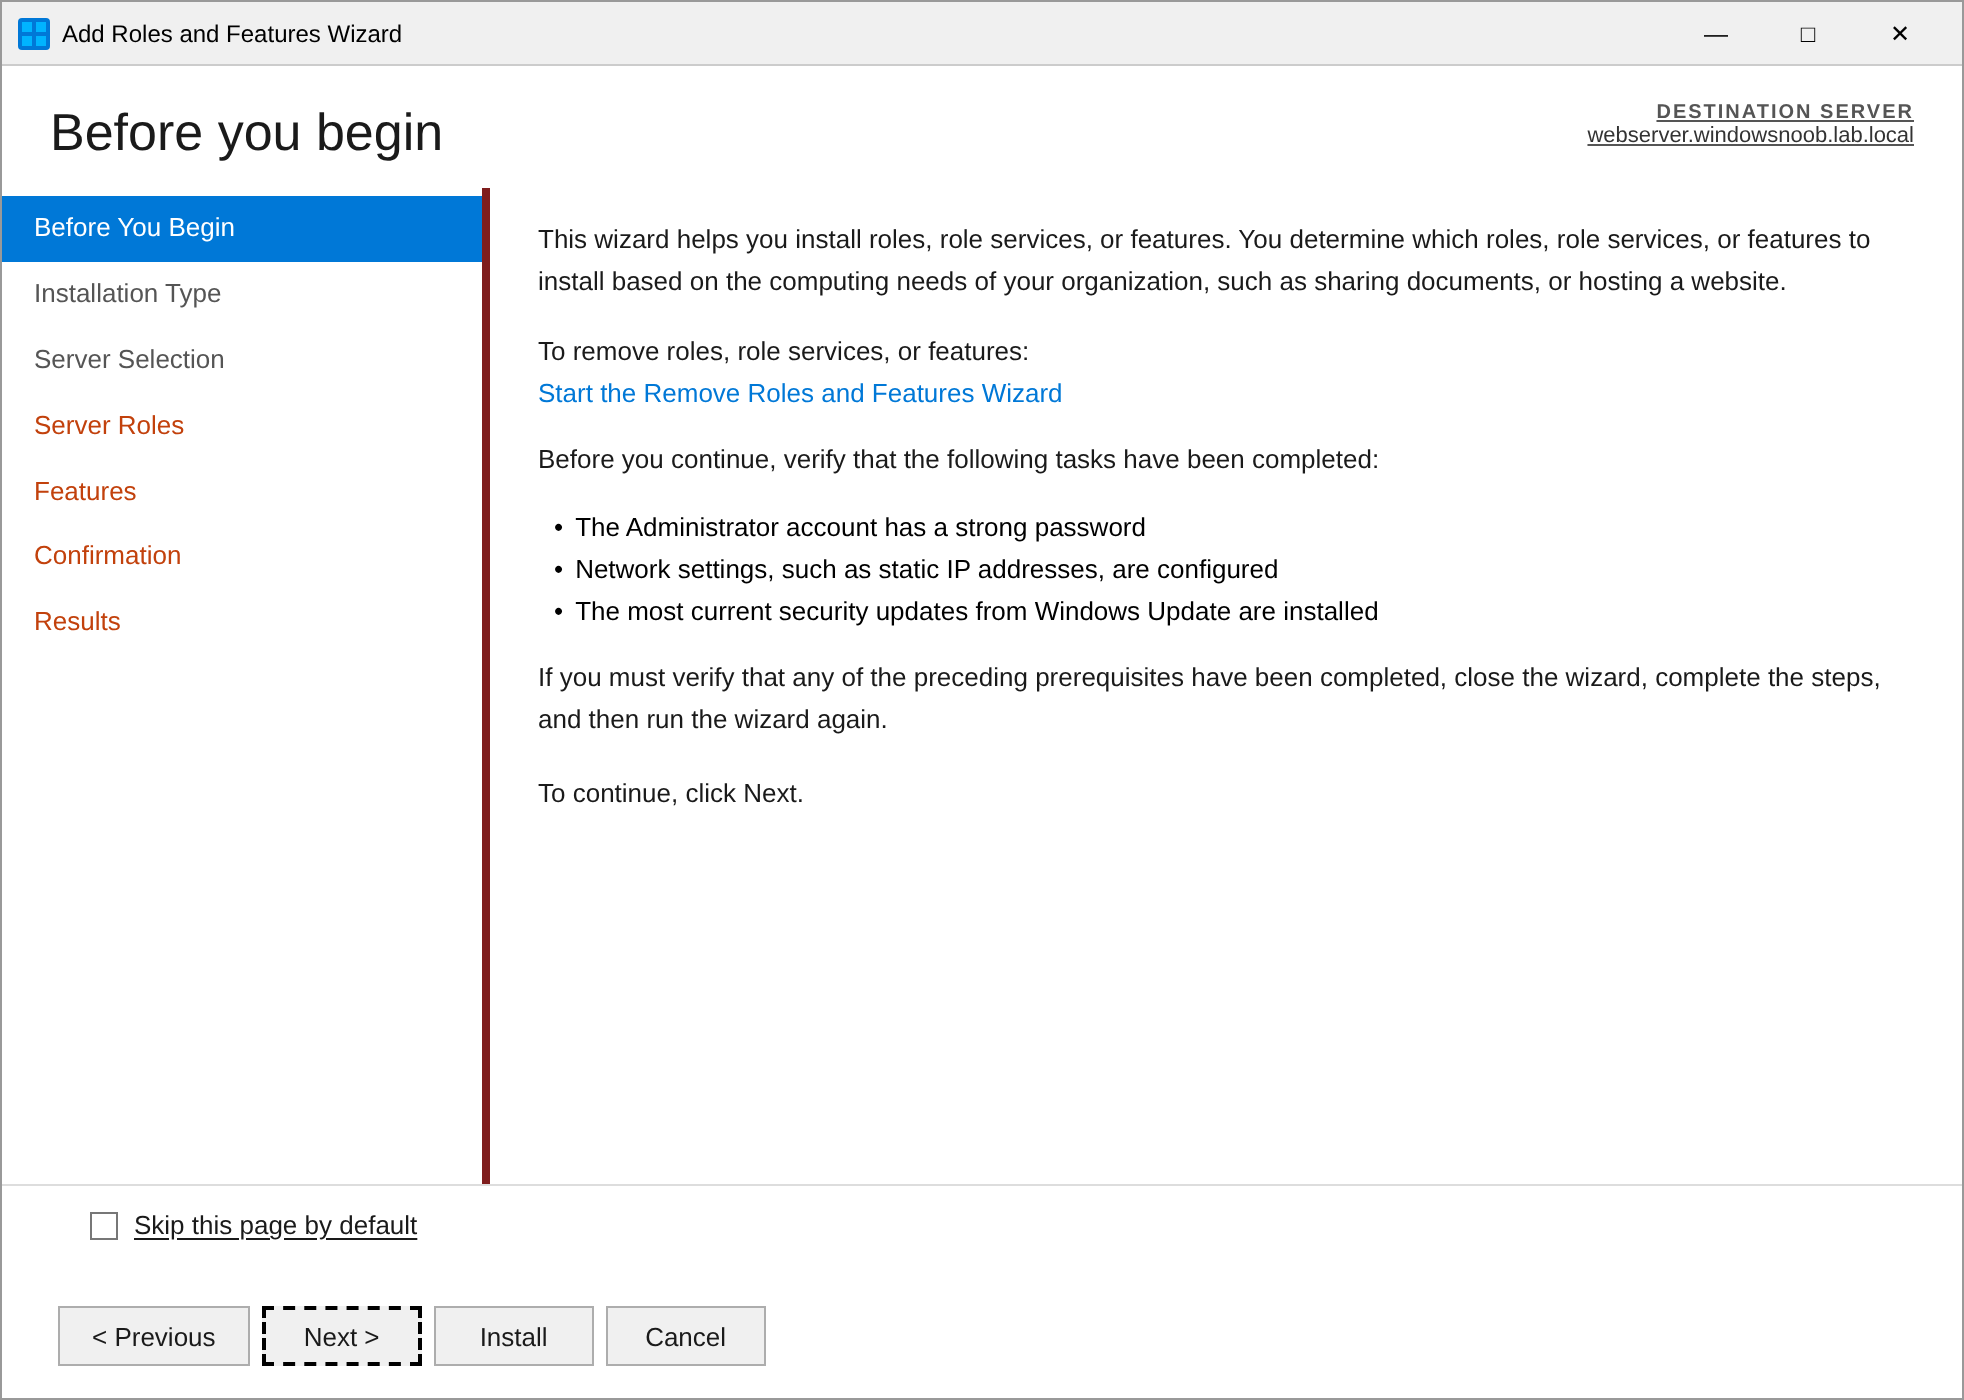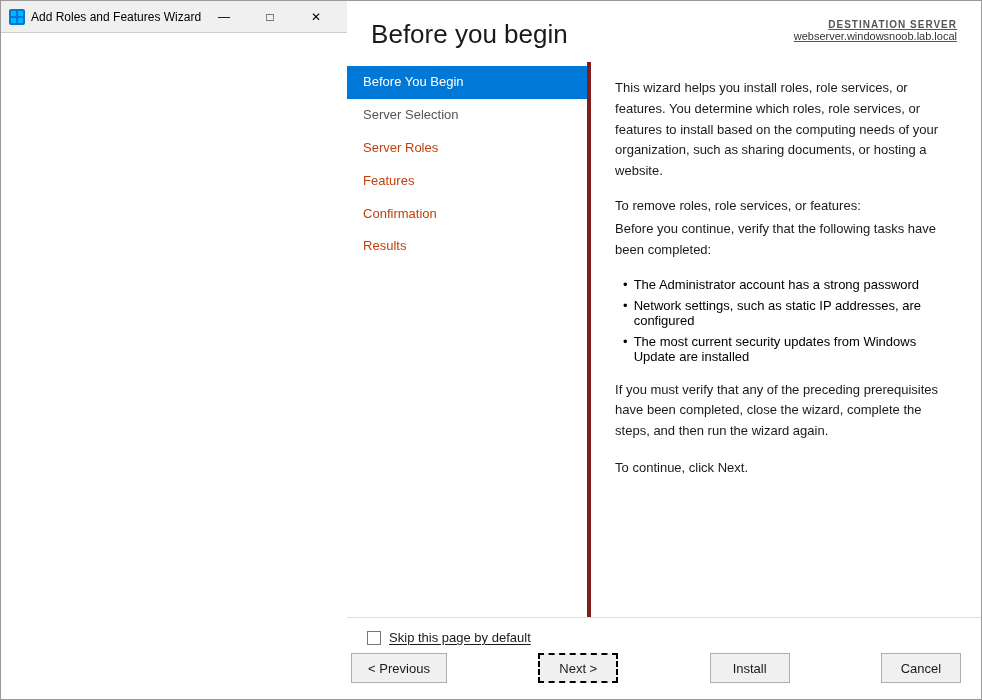--- a/index.html
+++ b/index.html
@@ -17,20 +17,21 @@
       color: #000;
       overflow: hidden;
     }
 
     .window {
       width: 982px;
       height: 700px;
       background: #fff;
       border: 1px solid #999;
       display: flex;
+      flex-direction: column;
     }
 
     .title-bar {
       height: 32px;
       background: #f0f0f0;
       display: flex;
       align-items: center;
       padding: 0 8px;
       border-bottom: 1px solid #ccc;
       flex-shrink: 0;
@@ -179,25 +180,25 @@
       margin-bottom: 6px;
       font-size: 13px;
     }
 
     .bullet {
       margin-right: 6px;
       font-size: 13px;
     }
 
     .footer-area {
-      padding: 12px 20px 16px 4px;
+      padding: 12px 20px 16px 28px;
       border-top: 1px solid #ddd;
       display: flex;
       flex-direction: column;
-      gap: 4px;
+      gap: 29px;
       background: #fff;
     }
 
     .skip-checkbox-area {
       display: flex;
       align-items: center;
       gap: 8px;
       padding-left: 16px;
     }
 
@@ -212,21 +213,21 @@
 
     .skip-label {
       font-size: 13px;
       color: #1a1a1a;
       text-decoration: underline;
       text-underline-offset: 2px;
     }
 
     .button-bar {
       display: flex;
-      justify-content: space-between;
+      justify-content: flex-start;
       gap: 6px;
       padding: 4px 0 0 0;
     }
 
     .btn {
       height: 30px;
       padding: 0 16px;
       font-size: 13px;
       font-family: 'Segoe UI', Tahoma, Geneva, Verdana, sans-serif;
       cursor: pointer;
@@ -277,20 +278,23 @@
       </div>
     </div>
 
     <div class="body-layout">
 
       <div class="sidebar">
         <div class="sidebar-item active">
           <span>Before You Begin</span>
         </div>
         <div class="sidebar-item">
+          <span>Installation Type</span>
+        </div>
+        <div class="sidebar-item">
           <span>Server Selection</span>
         </div>
         <div class="sidebar-item disabled">
           <span>Server Roles</span>
         </div>
         <div class="sidebar-item disabled">
           <span>Features</span>
         </div>
         <div class="sidebar-item disabled">
           <span>Confirmation</span>
@@ -298,20 +302,23 @@
         <div class="sidebar-item disabled">
           <span>Results</span>
         </div>
       </div>
 
       <div class="main-content">
 
         <p class="content-text">This wizard helps you install roles, role services, or features. You determine which roles, role services, or features to install based on the computing needs of your organization, such as sharing documents, or hosting a website.</p>
 
         <p class="section-title">To remove roles, role services, or features:</p>
+        <p style="margin-bottom:16px;">
+          <a class="link-text">Start the Remove Roles and Features Wizard</a>
+        </p>
 
         <p class="content-text">Before you continue, verify that the following tasks have been completed:</p>
 
         <div class="checklist">
           <div class="checklist-item">
             <span class="bullet">•</span>
             <span>The Administrator account has a strong password</span>
           </div>
           <div class="checklist-item">
             <span class="bullet">•</span>

